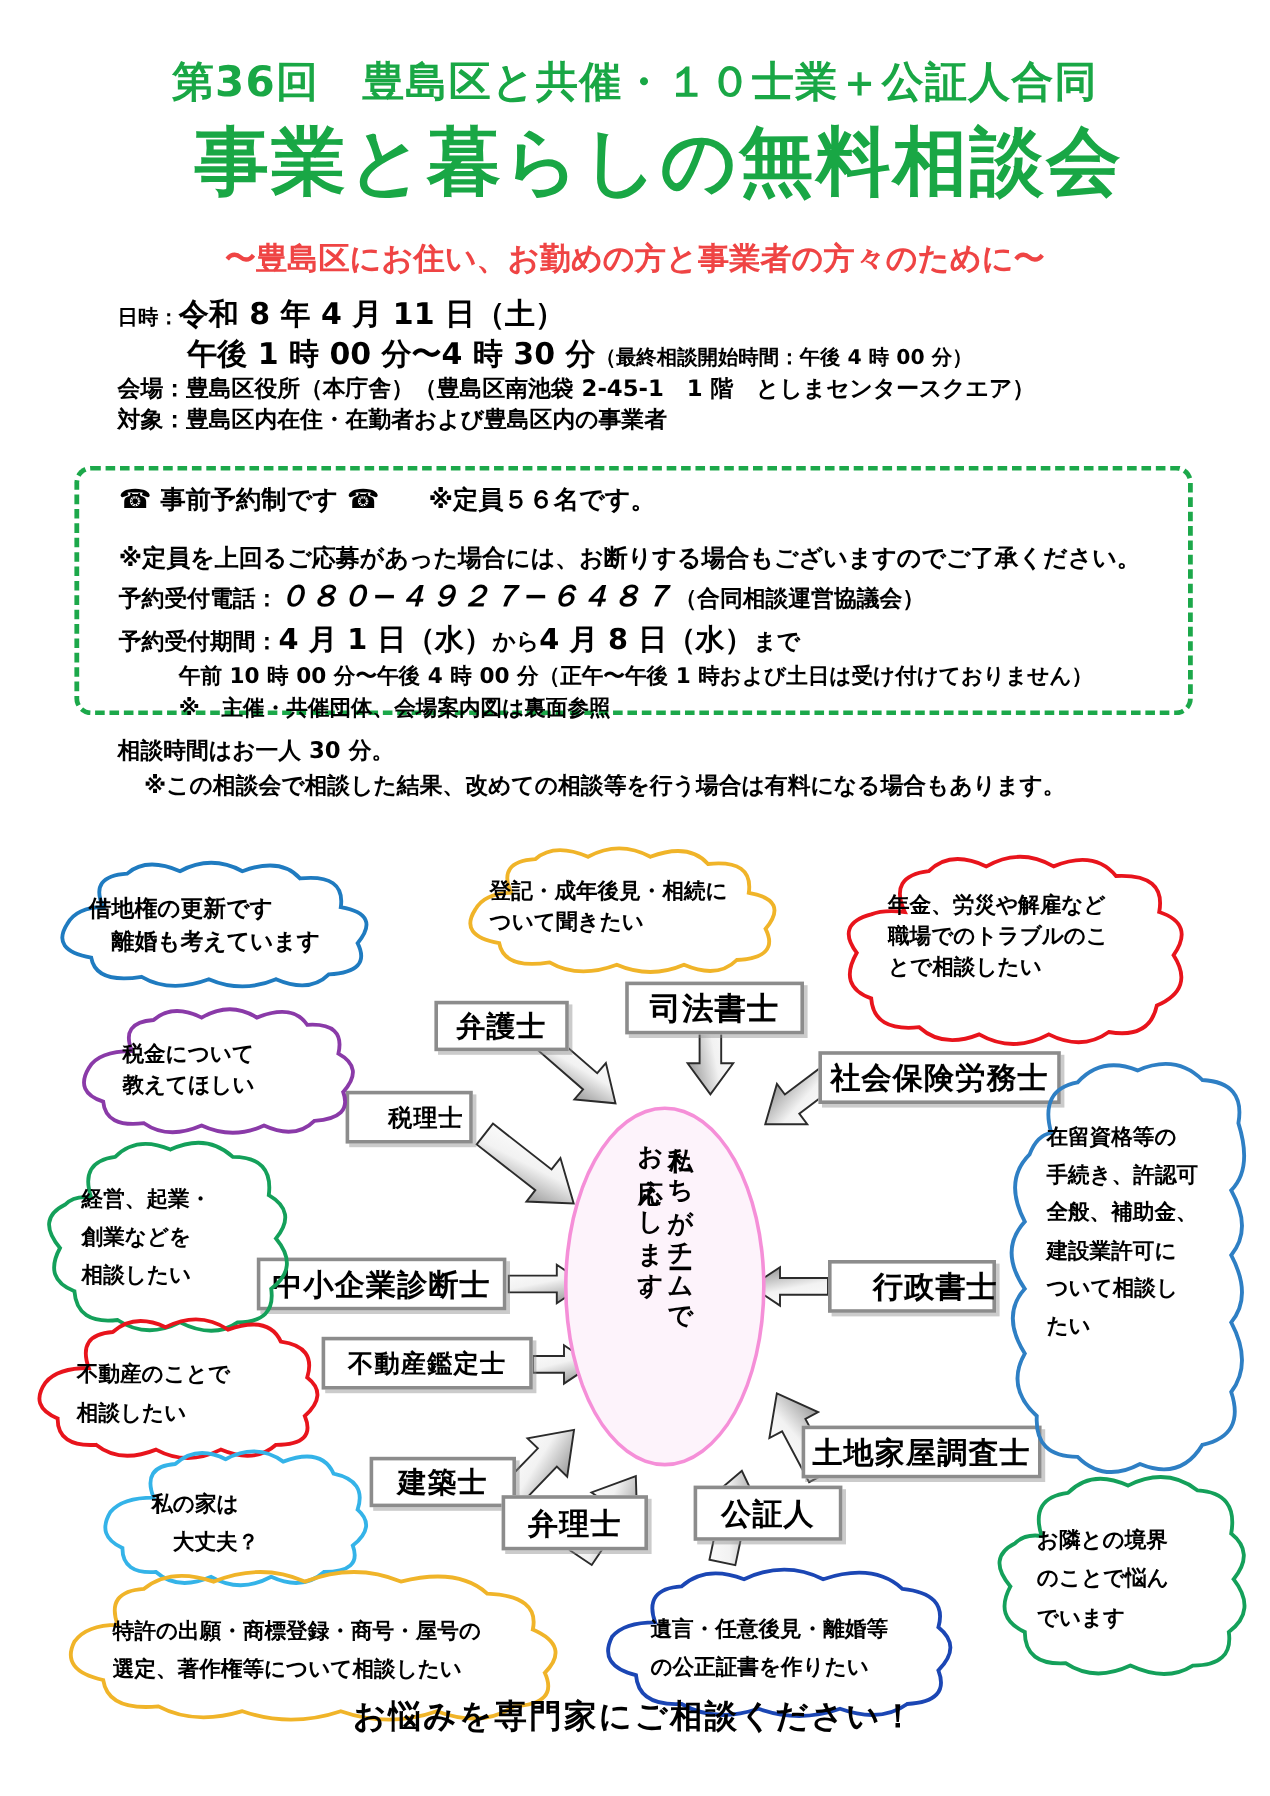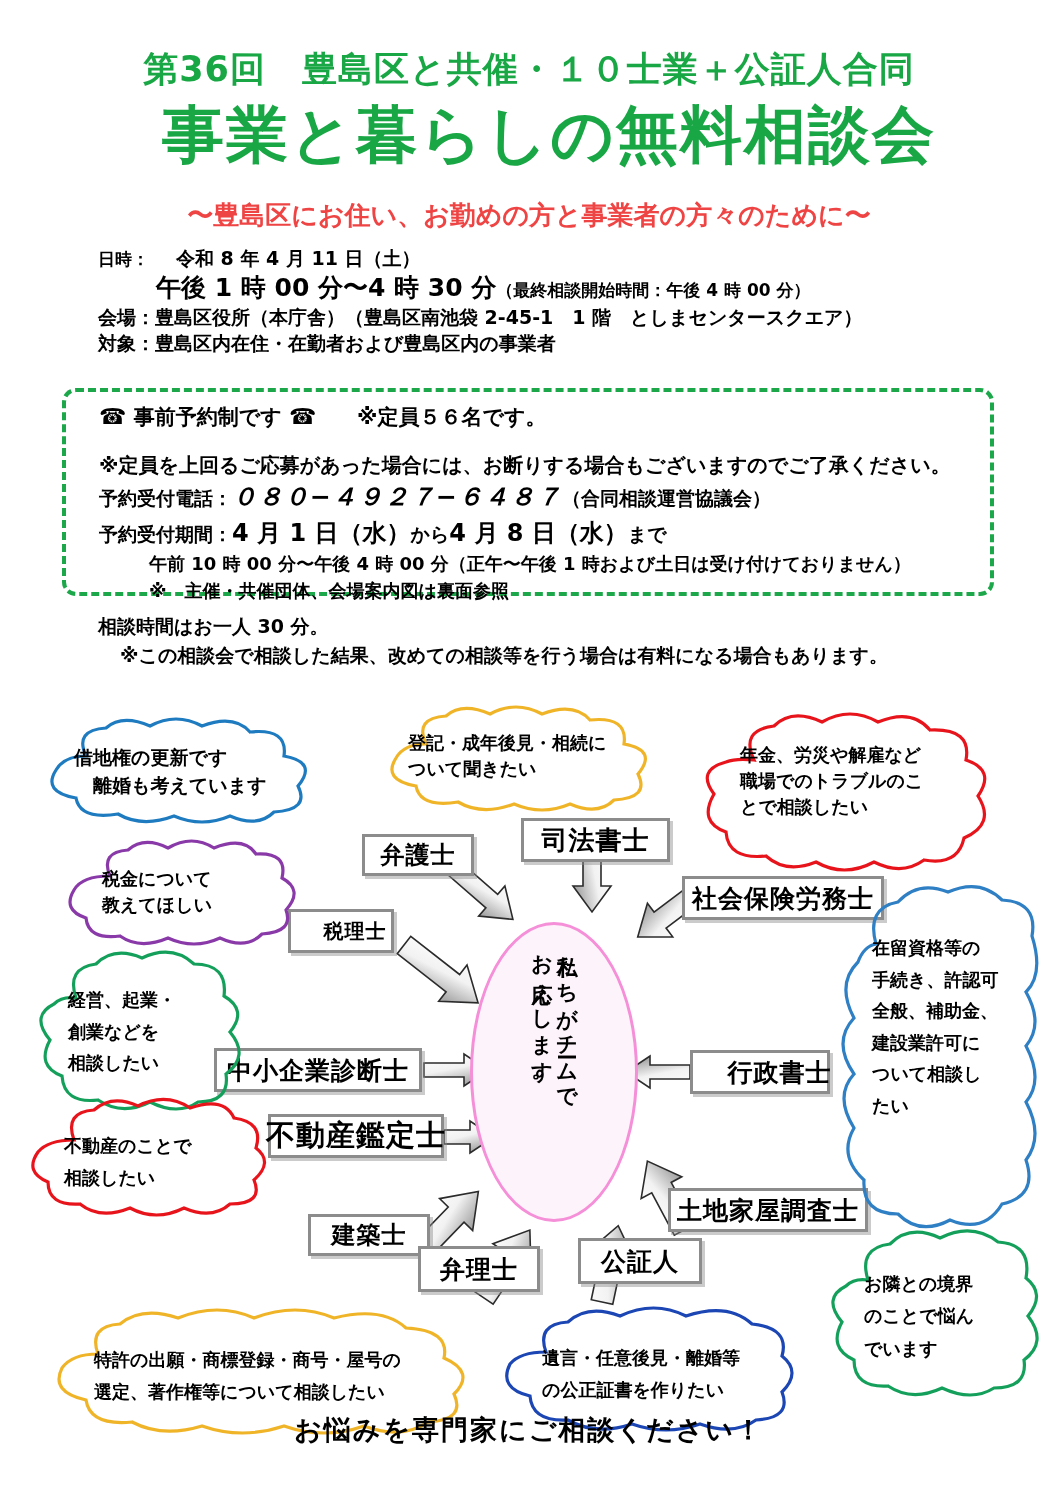--- a/index.html
+++ b/index.html
@@ -40,21 +40,21 @@
     color: #ef4444;
     font-size: 26px; font-weight: bold;
     letter-spacing: 0px;
     white-space: nowrap;
   }
 
   
   .details { position: absolute; left: 98px; top: 248px; width: 900px; }
   .det-row { white-space: nowrap; font-weight: bold; }
   .r1 { font-size: 17px; line-height: 1.1; margin-bottom: 5px; }
-  .r1 .big { font-size: 19px; margin-left: 27px; }
+  .r1 .big { font-size: 25px; }
   .r2 { font-size: 17px; line-height: 1.1; margin-bottom: 6px; padding-left: 58px; }
   .r2 .big { font-size: 25px; }
   .r3 { font-size: 19px; line-height: 1.1; margin-bottom: 5px; }
   .r4 { font-size: 19px; line-height: 1.1; }
 
   
   .resbox {
     position: absolute; left: 62px; top: 388px;
     width: 932px; height: 208px;
     border: 4px dashed #1ca84a;
@@ -260,21 +260,21 @@
     </div>
 
   <div class="pbox" style="left:214px; top:348px; width:208px; height:44px; font-size:25px;">
     <span>中小企業診断士</span>
     </div>
 
   <div class="pbox" style="left:690px; top:350px; width:140px; height:44px; font-size:25px;padding-left:39px;">
     <span>行政書士</span>
     </div>
 
-  <div class="pbox" style="left:268px; top:414px; width:176px; height:44px; font-size:29px;">
+  <div class="pbox" style="left:268px; top:414px; width:176px; height:44px; font-size:21px;">
     <span>不動産鑑定士</span>
     </div>
 
   <div class="pbox" style="left:308px; top:514px; width:122px; height:42px; font-size:24px;">
     <span>建築士</span>
     </div>
 
   <div class="pbox" style="left:668px; top:488px; width:200px; height:44px; font-size:25px;">
     <span>土地家屋調査士</span>
     </div>
@@ -357,20 +357,29 @@
   <div class="cloud" style="left:20px; top:400px; width:250px; height:122px;">
     <svg width="250" height="122" viewBox="0 0 250 122">
       <path d="M54,40 Q44,12 74,10 Q92,-6 118,6 Q146,-8 170,8 Q204,-4 214,18 Q244,22 236,48
                Q254,62 234,80 Q244,104 210,104 Q192,120 164,108 Q136,122 110,108 Q80,120 60,104
                Q28,106 28,82 Q4,72 18,52 Q28,40 54,40 Z" fill="none" stroke="#e8141c" stroke-width="3.2" stroke-linecap="round"></path>
     </svg>
     <div class="ctext" style="left:44px; top:30px; font-size:18px; line-height:1.75;"><span>不動産のことで</span>
 <span>相談したい</span></div>
   </div>
 
+  <div class="cloud" style="left:78px; top:510px; width:230px; height:118px;">
+    <svg width="230" height="118" viewBox="0 0 230 118">
+      <path d="M50,38 Q40,12 68,10 Q86,-6 110,6 Q136,-8 158,8 Q190,-4 200,18 Q228,24 220,48
+               Q236,62 216,78 Q224,100 192,100 Q174,116 148,104 Q122,118 98,104 Q70,116 52,100
+               Q24,102 24,80 Q2,70 14,50 Q24,38 50,38 Z" fill="none" stroke="#34b3e8" stroke-width="3.2" stroke-linecap="round"></path>
+    </svg>
+    <div class="ctext" style="left:48px; top:28px; font-size:18px; line-height:1.75;"><span>私の家は</span>
+<span>　大丈夫？</span></div>
+  </div>
 
   <div class="cloud" style="left:38px; top:612px; width:440px; height:128px;">
     <svg width="440" height="128" viewBox="0 0 440 128">
       <path d="M60,42 Q50,14 82,12 Q104,-6 140,6 Q180,-10 216,6 Q258,-10 296,6 Q344,-6 368,16
                Q412,18 406,46 Q438,60 416,82 Q428,108 390,110 Q364,128 326,114 Q286,128 246,114
                Q204,128 164,114 Q124,126 94,110 Q52,114 48,88 Q12,80 24,56 Q34,42 60,42 Z" fill="none" stroke="#f0b429" stroke-width="3.2" stroke-linecap="round"></path>
     </svg>
     <div class="ctext" style="left:56px; top:32px; font-size:18px; line-height:1.75;"><span>特許の出願・商標登録・商号・屋号の</span>
 <span>選定、著作権等について相談したい</span></div>
   </div>

